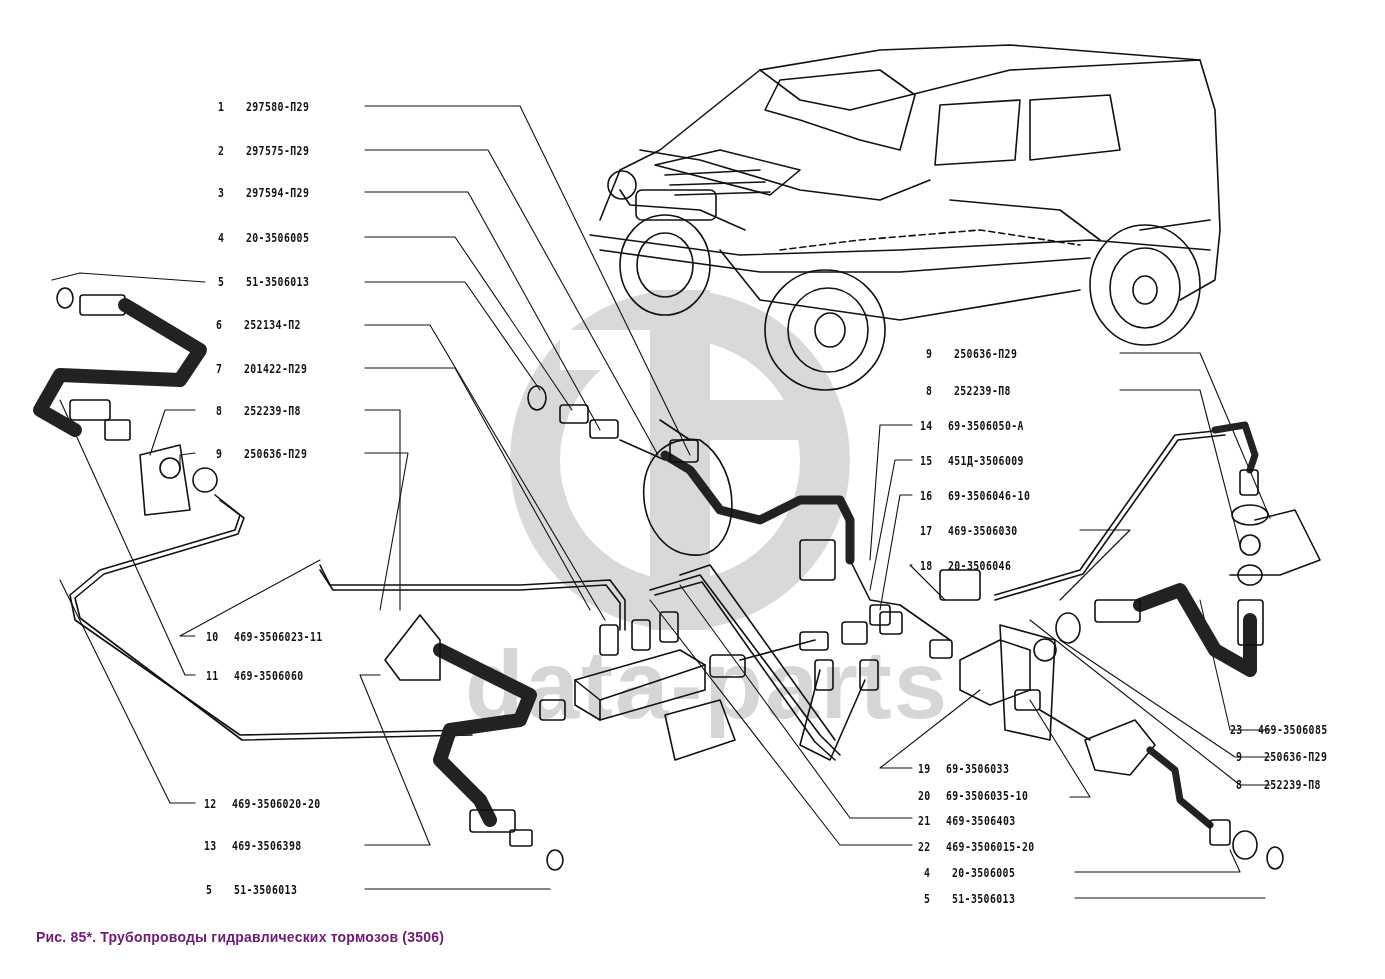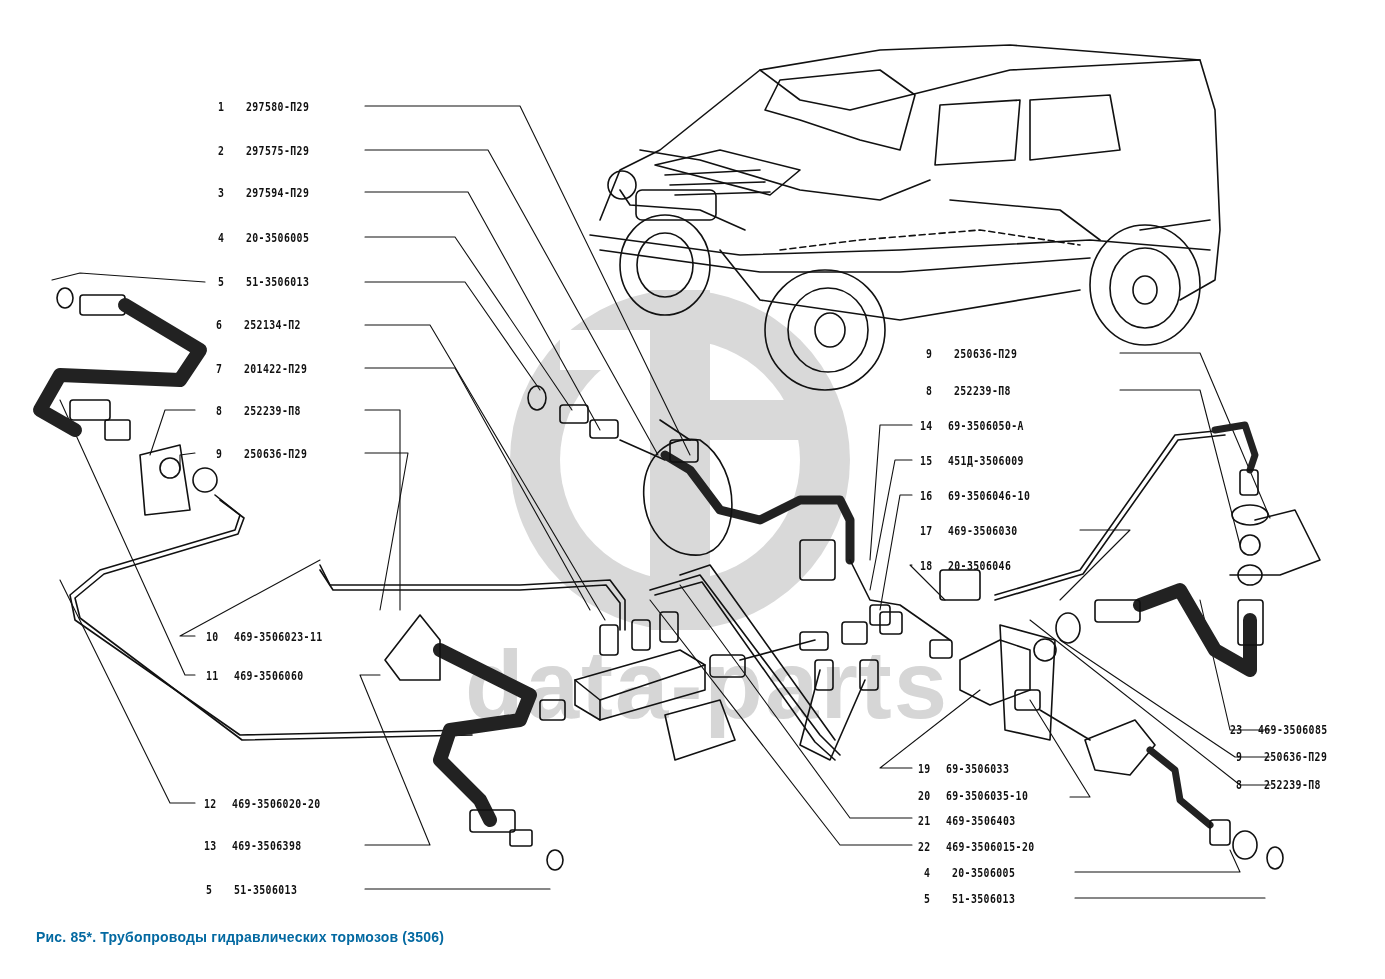--- a/index.html
+++ b/index.html
@@ -4,21 +4,21 @@
 <style>
   html, body { margin: 0; padding: 0; background: #ffffff; }
   body { width: 1385px; height: 979px; position: relative; overflow: hidden;
          font-family: "Liberation Sans", sans-serif; color: #111; }
   #stage { position: absolute; left: 0; top: 0; width: 1385px; height: 979px; }
   .label { position: absolute; font-family: "DejaVu Sans Mono", monospace; font-weight: bold;
            font-size: 12px; letter-spacing: 0.5px; color: #111; white-space: nowrap;
            transform: scaleX(0.82); transform-origin: left center; }
   .label .num { display: inline-block; width: 34px; }
   .caption { position: absolute; left: 36px; top: 929px; font-size: 14px; font-weight: bold;
-             font-family: "Liberation Sans", sans-serif; color: #0369a1; letter-spacing: 0.2px; }
+             font-family: "Liberation Sans", sans-serif; color: #701a75; letter-spacing: 0.2px; }
   .wm-text { position: absolute; left: 465px; top: 630px; font-size: 96px; font-weight: bold;
              font-family: "Liberation Sans", sans-serif; color: #d6d6d6; letter-spacing: 2px; }
 </style>
 </head>
 <body>
 
 <div id="stage">
 
   <svg width="1385" height="979" style="position:absolute;left:0;top:0">
     <circle cx="680" cy="460" r="170" fill="#d9d9d9"></circle>

